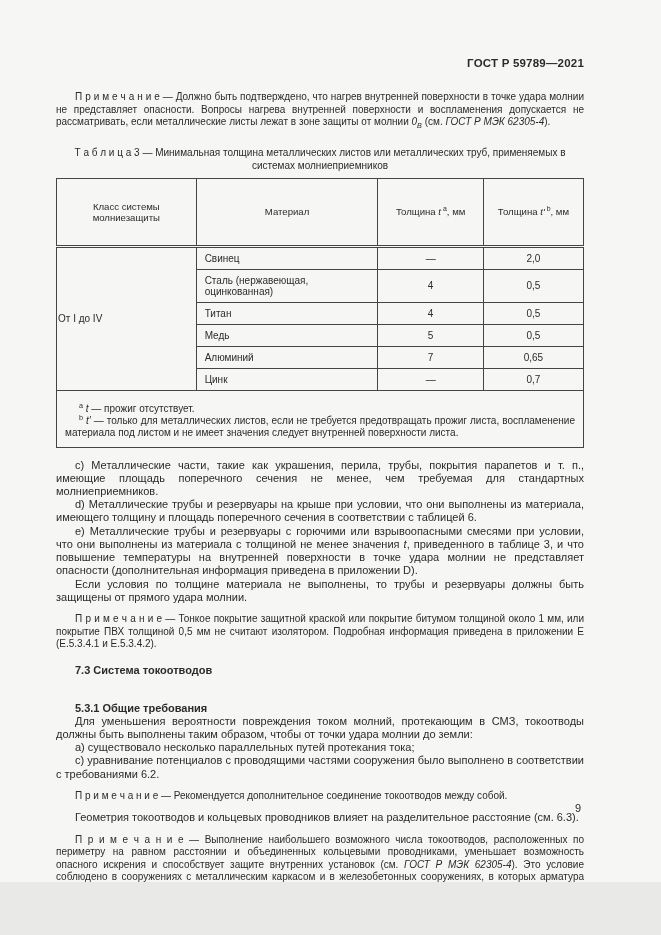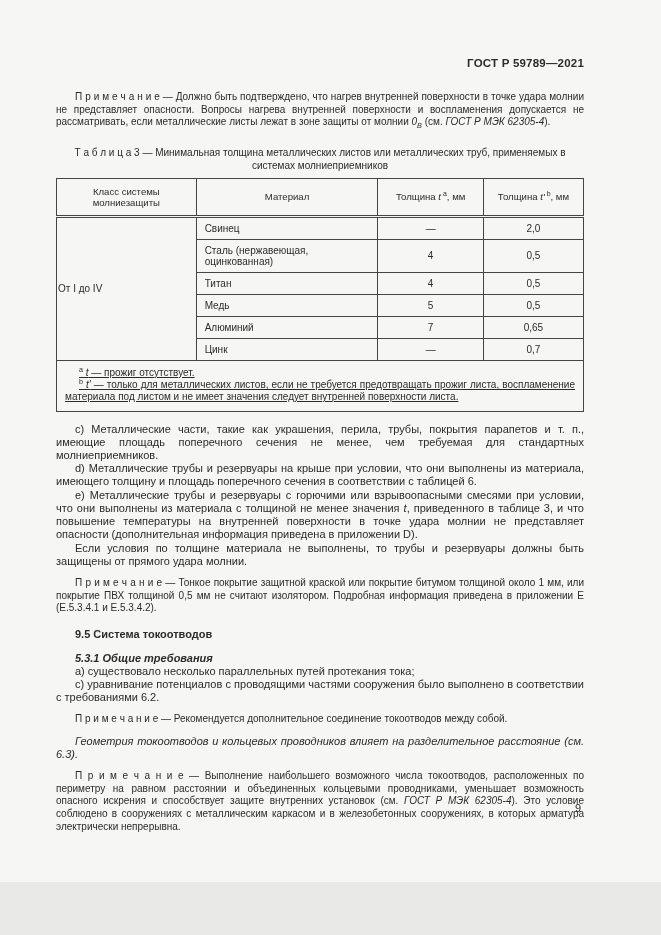--- a/index.html
+++ b/index.html
@@ -26,47 +26,47 @@
     width:100%;border-collapse:collapse;font-size:10px;color:#2b2b2b;
     table-layout:fixed;
   }
   table.gost col.c1{width:26.5%;}
   table.gost col.c2{width:34.5%;}
   table.gost col.c3{width:20%;}
   table.gost col.c4{width:19%;}
   table.gost th,table.gost td{border:1px solid #454545;}
   table.gost thead th{
     font-weight:normal;text-align:center;vertical-align:middle;
-    font-size:9.6px;padding:7px 3px;border-bottom:3px double #454545;
+    font-size:9.6px;padding:22px 3px;border-bottom:3px double #454545;
   }
   td.cell-class{vertical-align:middle;font-size:10px;}
   td.cell-material{text-align:left;padding:5px 4px 5px 8px;}
   td.cell-num{text-align:center;padding:5px 4px;}
-  td.footnote-cell{padding:6px 8px 7px 8px;text-decoration:underline;}
+  td.footnote-cell{padding:12px 8px 7px 8px;}
   .footnote-cell p{
     font-size:10px;line-height:12.3px;text-align:justify;text-indent:14px;
   }
   .body-block{margin-top:11px;}
   .para{
     font-size:11px;line-height:13.2px;text-align:justify;text-indent:19px;
   }
   .section-h{
     font-size:11px;font-weight:bold;line-height:13px;
     padding-left:19px;margin:0;
   }
   .h-53{margin-top:13px;}
-  .h-531{margin-top:11px;font-style:italic;}
+  .h-531{margin-top:25px;}
   .note-block{margin-top:9px;margin-bottom:9px;}
   .run-i{font-style:italic;}
   .run-sup{font-size:72%;vertical-align:super;line-height:0;}
   .run-sub{font-size:72%;vertical-align:sub;line-height:0;}
   .page-number{
     position:absolute;right:80px;bottom:68px;font-size:11px;
   }
-  .mt6{margin-top:6px;font-style:italic;}
+  .mt6{margin-top:6px;}
 </style>
 </head>
 <body>
 
 <div class="page">
 
   <div class="doc-header">ГОСТ Р 59789—2021</div>
 
   <p class="note"><span>П р и м е ч а н и е — Должно быть подтверждено, что нагрев внутренней поверхности в точке удара молнии не представляет опасности. Вопросы нагрева внутренней поверхности и воспламенения допускается не рассматривать, если металлические листы лежат в зоне защиты от молнии </span><span class="run-i">0</span><span class="run-i run-sub">B</span><span> (см. </span><span class="run-i">ГОСТ Р МЭК 62305-4</span><span>).</span></p>
 
@@ -132,23 +132,24 @@
     <p class="para">c) Металлические части, такие как украшения, перила, трубы, покрытия парапетов и т. п., имеющие площадь поперечного сечения не менее, чем требуемая для стандартных молниеприемников.</p>
     <p class="para">d) Металлические трубы и резервуары на крыше при условии, что они выполнены из материала, имеющего толщину и площадь поперечного сечения в соответствии с таблицей 6.</p>
     <p class="para"><span>e) Металлические трубы и резервуары с горючими или взрывоопасными смесями при условии, что они выполнены из материала с толщиной не менее значения </span><span class="run-i">t</span><span>, приведенного в таблице 3, и что повышение температуры на внутренней поверхности в точке удара молнии не представляет опасности (дополнительная информация приведена в приложении D).</span></p>
     <p class="para">Если условия по толщине материала не выполнены, то трубы и резервуары должны быть защищены от прямого удара молнии.</p>
   </div>
 
   <div class="note-block">
     <p class="note">П р и м е ч а н и е — Тонкое покрытие защитной краской или покрытие битумом толщиной около 1 мм, или покрытие ПВХ толщиной 0,5 мм не считают изолятором. Подробная информация приведена в приложении Е (Е.5.3.4.1 и Е.5.3.4.2).</p>
   </div>
 
-  <p class="section-h h-53">9.5 Система токоотводов</p>
+  <p class="section-h h-53">7.3 Система токоотводов</p>
   <p class="section-h h-531">5.3.1 Общие требования</p>
 
+  <p class="para">Для уменьшения вероятности повреждения током молний, протекающим в СМЗ, токоотводы должны быть выполнены таким образом, чтобы от точки удара молнии до земли:</p>
   <p class="para">a) существовало несколько параллельных путей протекания тока;</p>
   <p class="para">c) уравнивание потенциалов с проводящими частями сооружения было выполнено в соответствии с требованиями 6.2.</p>
 
   <div class="note-block">
     <p class="note">П р и м е ч а н и е — Рекомендуется дополнительное соединение токоотводов между собой.</p>
   </div>
 
   <p class="para mt6">Геометрия токоотводов и кольцевых проводников влияет на разделительное расстояние (см. 6.3).</p>
 
   <div class="note-block">

